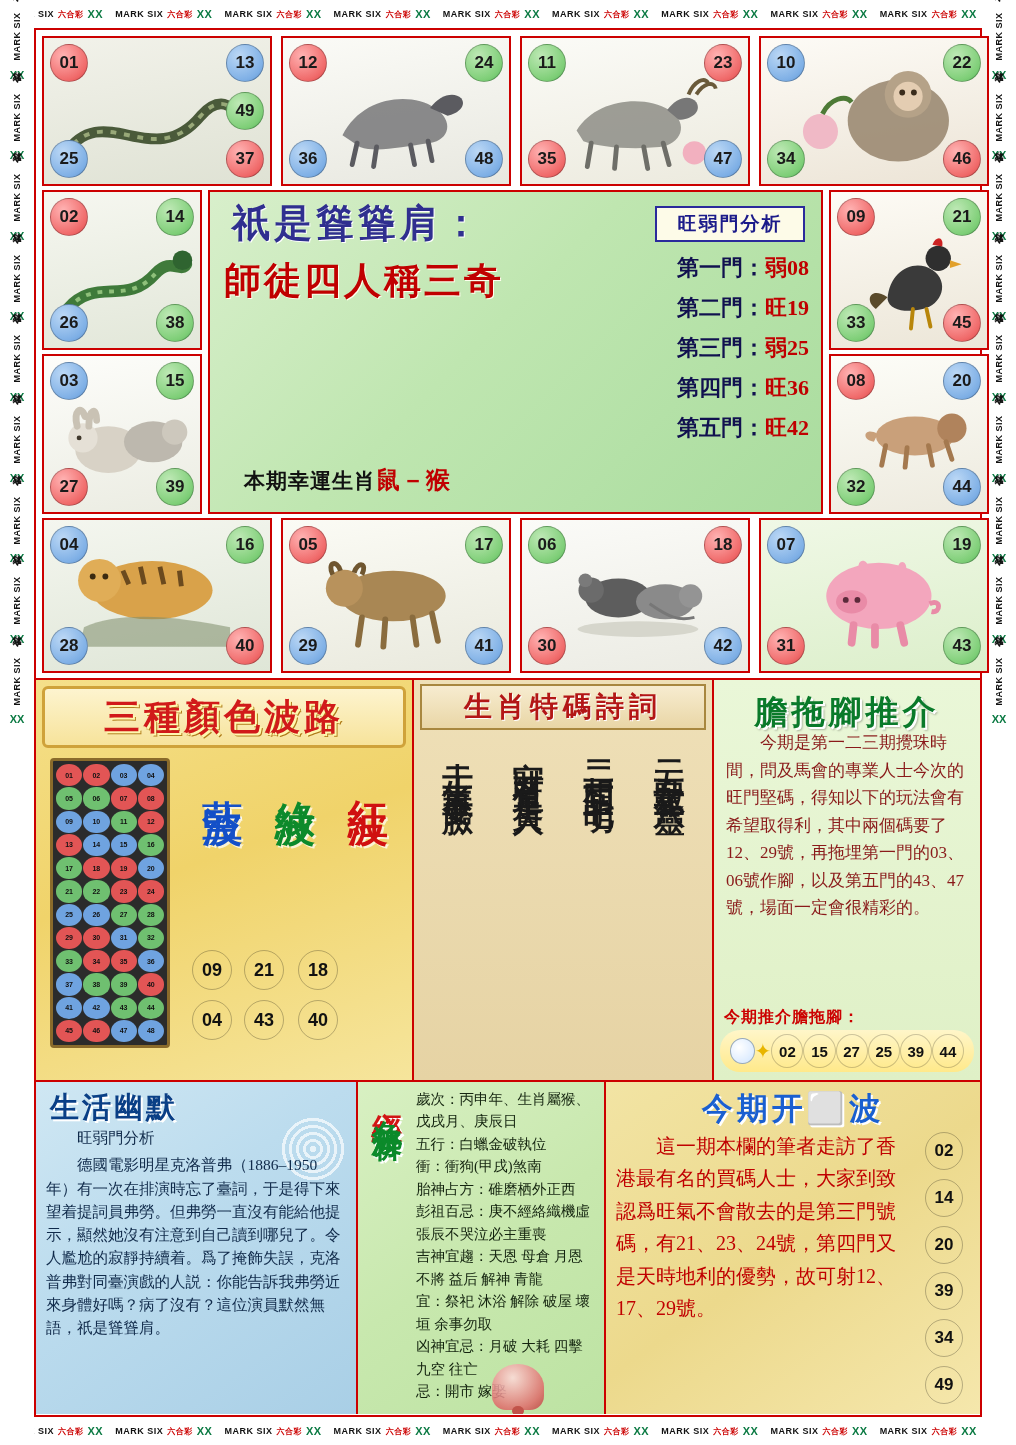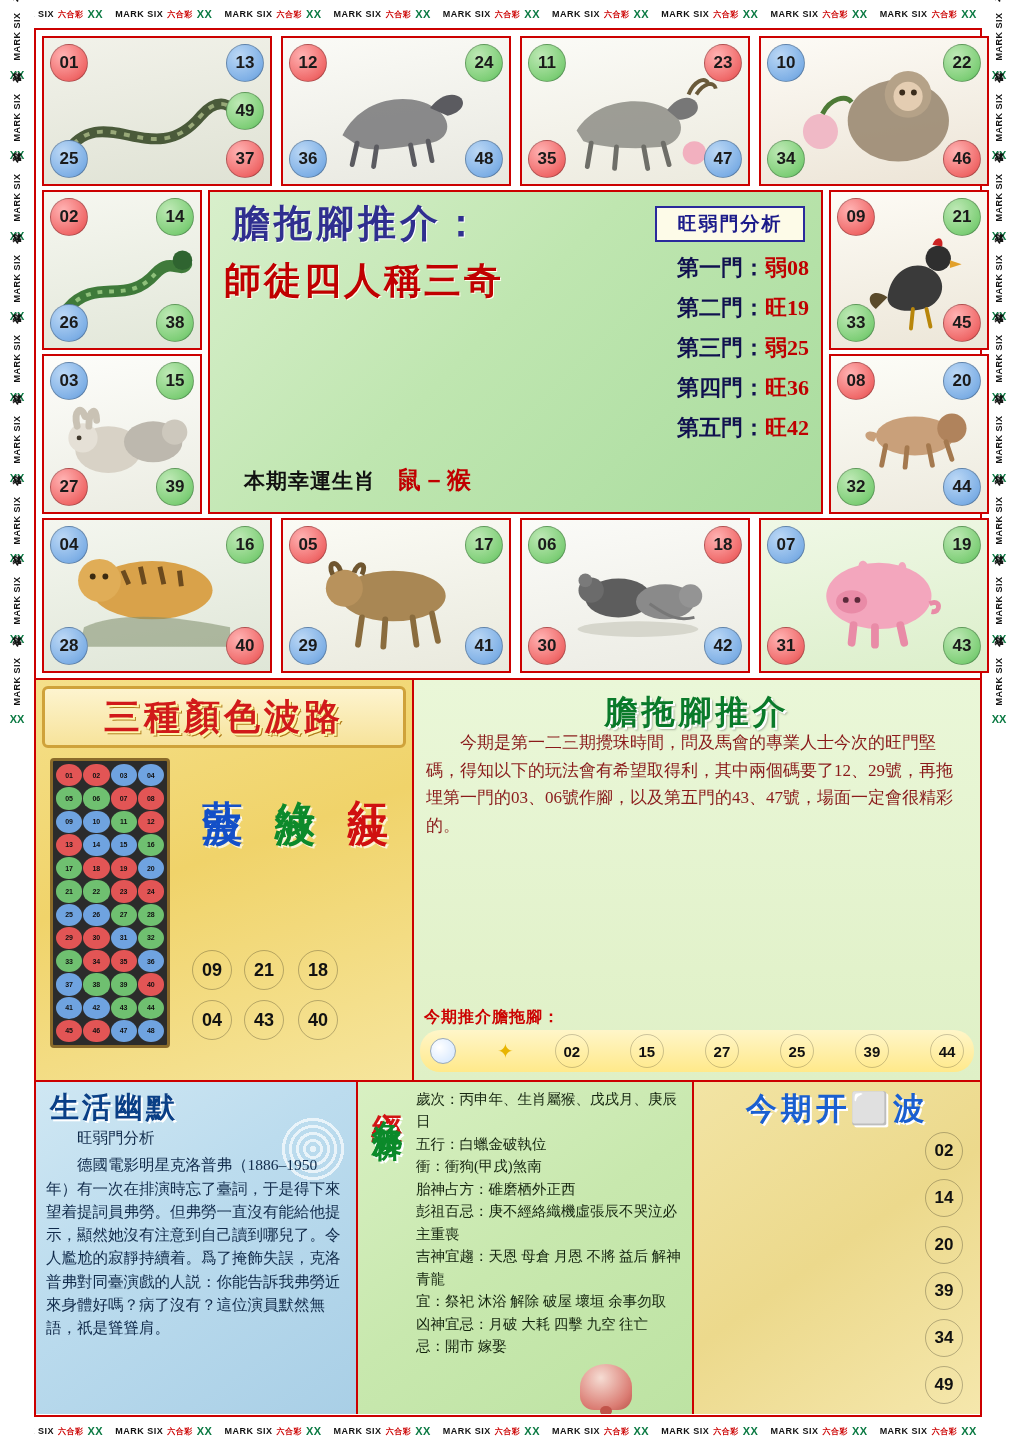--- a/index.html
+++ b/index.html
@@ -112,21 +112,21 @@
     font-size:37px; font-weight:bold; color:#c00000;
     line-height:1.45; letter-spacing:3px;
     text-shadow:1px 1px 0 #ffe;
   }
   .promo-lucky {
     position:absolute; left:34px; bottom:16px;
     font-family:"Liberation Serif", serif;
     font-size:21px; color:#111; font-weight:bold;
     letter-spacing:1px;
   }
-  .promo-lucky b { color:#c00000; font-size:24px;margin-left:21px; }
+  .promo-lucky b { color:#c00000; font-size:24px; }
 
   .gate-head {
     position:absolute; right:16px; top:14px;
     width:150px; text-align:center;
     background:#fdfbe8; border:2px solid #2a2a9c;
     color:#1b1b8a; font-weight:bold; font-size:19px;
     padding:3px 0; letter-spacing:2px;
     font-family:"Liberation Serif", serif;
   }
   .gate-list {
@@ -296,21 +296,21 @@
   .humor-body p { margin:0 0 4px; text-indent:2em; }
   .swirl {
     position:absolute; right:10px; top:34px; width:66px; height:66px;
     border-radius:50%;
     background:
       repeating-radial-gradient(circle at 50% 50%, rgba(255,255,255,.85) 0 3px, rgba(255,255,255,0) 3px 7px);
     opacity:.8;
   }
 
   .panel-almanac {
-    position:relative; width:336px;
+    position:relative; width:248px;
     background:linear-gradient(145deg,#d8f0c2 0%, #c8e8ae 50%, #bde3a3 100%);
     border-right:2px solid #c00; overflow:hidden;
   }
   .alm-vtitle {
     position:absolute; left:8px; top:6px;
     writing-mode:vertical-rl;
     font-family:"Liberation Serif", serif;
     font-size:30px; font-weight:bold;
     letter-spacing:4px;
     color:#d21414;
@@ -661,21 +661,21 @@
           <path d="M56 92 L52 112 M78 94 L76 114 M100 92 L104 112 M118 88 L124 106" stroke="#a4794f" stroke-width="5" stroke-linecap="round"></path>
           <path d="M48 80 C34 72,30 86,44 88" fill="#c9a07a"></path>
         </svg>
         <div class="ball red tl">08</div>
         <div class="ball blue tr">20</div>
         <div class="ball green bl">32</div>
         <div class="ball blue br">44</div>
       </div>
 
       <div class="promo" style="left:172px; top:160px; width:615px; height:324px;">
-        <div class="promo-title">膽拖腳推介：</div>
+        <div class="promo-title">祇是聳聳肩：</div>
         <div class="promo-poem">
           <div>師徒四人稱三奇</div>
         </div>
         <div class="promo-lucky">
           <span>本期幸運生肖</span><b>鼠－猴</b>
         </div>
         <div class="gate-head">旺弱門分析</div>
         <div class="gate-list">
           <div><span>第一門：</span><span class="v">弱08</span></div>
           <div><span>第二門：</span><span class="v">旺19</span></div>
@@ -816,20 +816,29 @@
         <div class="wave-balls">
           <div class="wb blue" style="left:6px;   top:6px;">09</div>
           <div class="wb green" style="left:58px;  top:6px;">21</div>
           <div class="wb red" style="left:112px; top:6px;">18</div>
           <div class="wb blue" style="left:6px;   top:56px;">04</div>
           <div class="wb green" style="left:58px;  top:56px;">43</div>
           <div class="wb red" style="left:112px; top:56px;">40</div>
         </div>
       </div>
 
+      <div class="panel-poem">
+        <div class="poem-head">生肖特碼詩詞</div>
+        <div class="poem-body">
+          <div class="poem-line">二五定數三八靈</div>
+          <div class="poem-line">二二相同三七明</div>
+          <div class="poem-line">守財有道是貴人</div>
+          <div class="poem-line">十二生肖不要臉</div>
+        </div>
+      </div>
 
       <div class="panel-rec">
         <div class="rec-title">膽拖腳推介</div>
         <div class="rec-body">今期是第一二三期攪珠時間，問及馬會的專業人士今次的旺門堅碼，得知以下的玩法會有希望取得利，其中兩個碼要了12、29號，再拖埋第一門的03、06號作腳，以及第五門的43、47號，場面一定會很精彩的。</div>
         <div class="rec-strip-label">今期推介膽拖腳：</div>
         <div class="rec-balls">
           <div class="moon"></div>
           <div class="star">✦</div>
           <div class="rb red">02</div>
           <div class="rb green">15</div>
@@ -865,20 +874,21 @@
           <div>吉神宜趨：天恩 母倉 月恩 不將 益后 解神 青龍</div>
           <div>宜：祭祀 沐浴 解除 破屋 壞垣 余事勿取</div>
           <div>凶神宜忌：月破 大耗 四擊 九空 往亡</div>
           <div>忌：開市 嫁娶</div>
         </div>
         <div class="bell"></div>
       </div>
 
       <div class="panel-open">
         <div class="open-title">今期开⬜波</div>
+        <div class="open-body">這一期本欄的筆者走訪了香港最有名的買碼人士，大家到致認爲旺氣不會散去的是第三門號碼，有21、23、24號，第四門又是天時地利的優勢，故可射12、17、29號。</div>
         <div class="open-balls">
           <div class="ob red">02</div>
           <div class="ob green">14</div>
           <div class="ob blue">20</div>
           <div class="ob green">39</div>
           <div class="ob green">34</div>
           <div class="ob green">49</div>
         </div>
       </div>
     </div>

